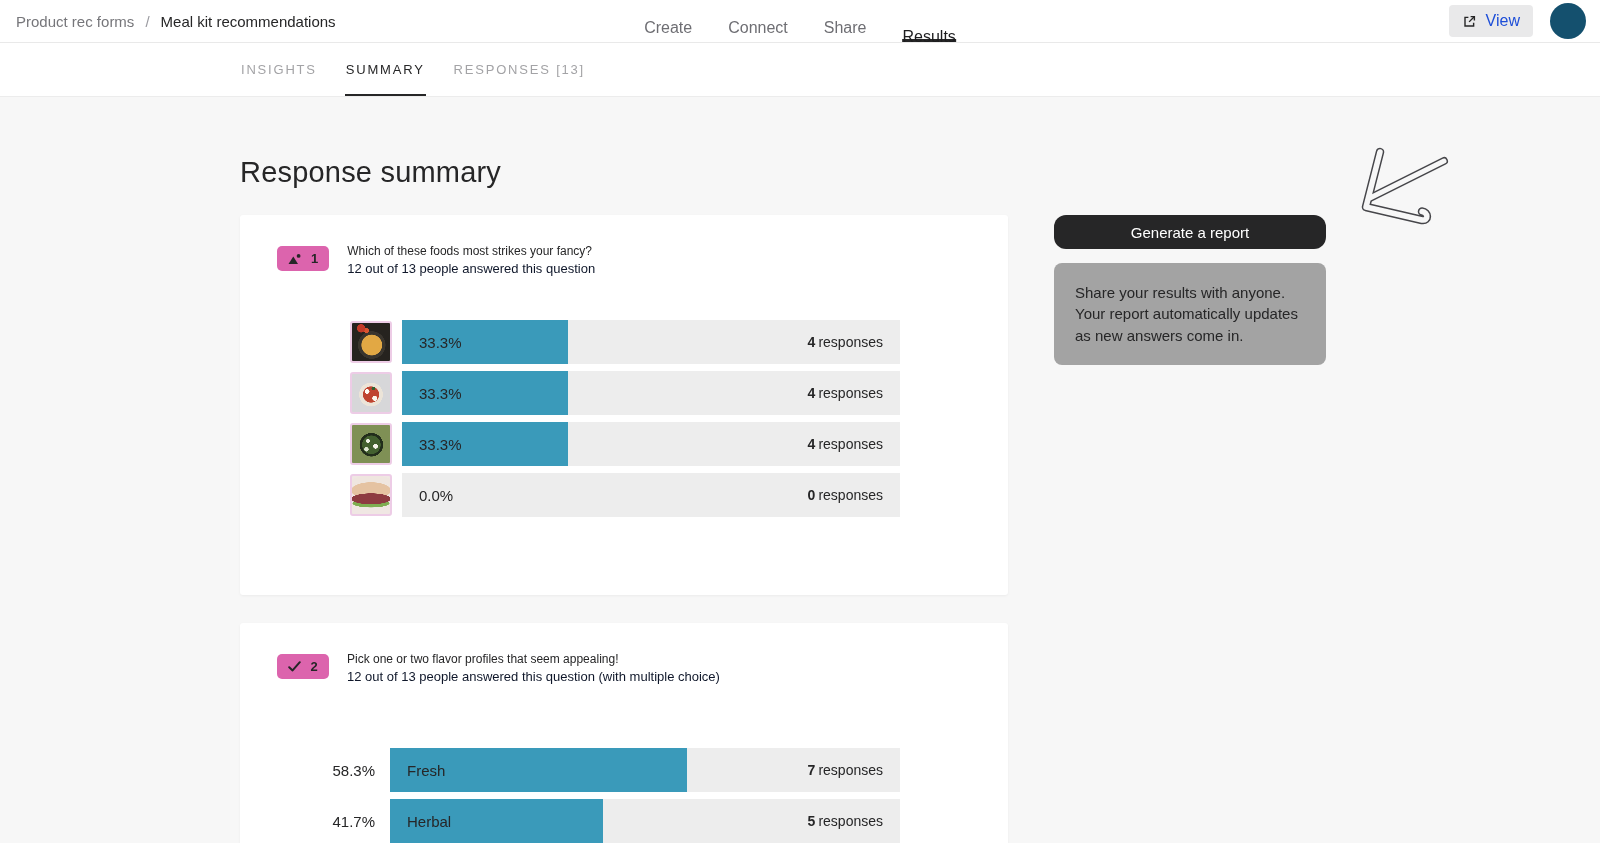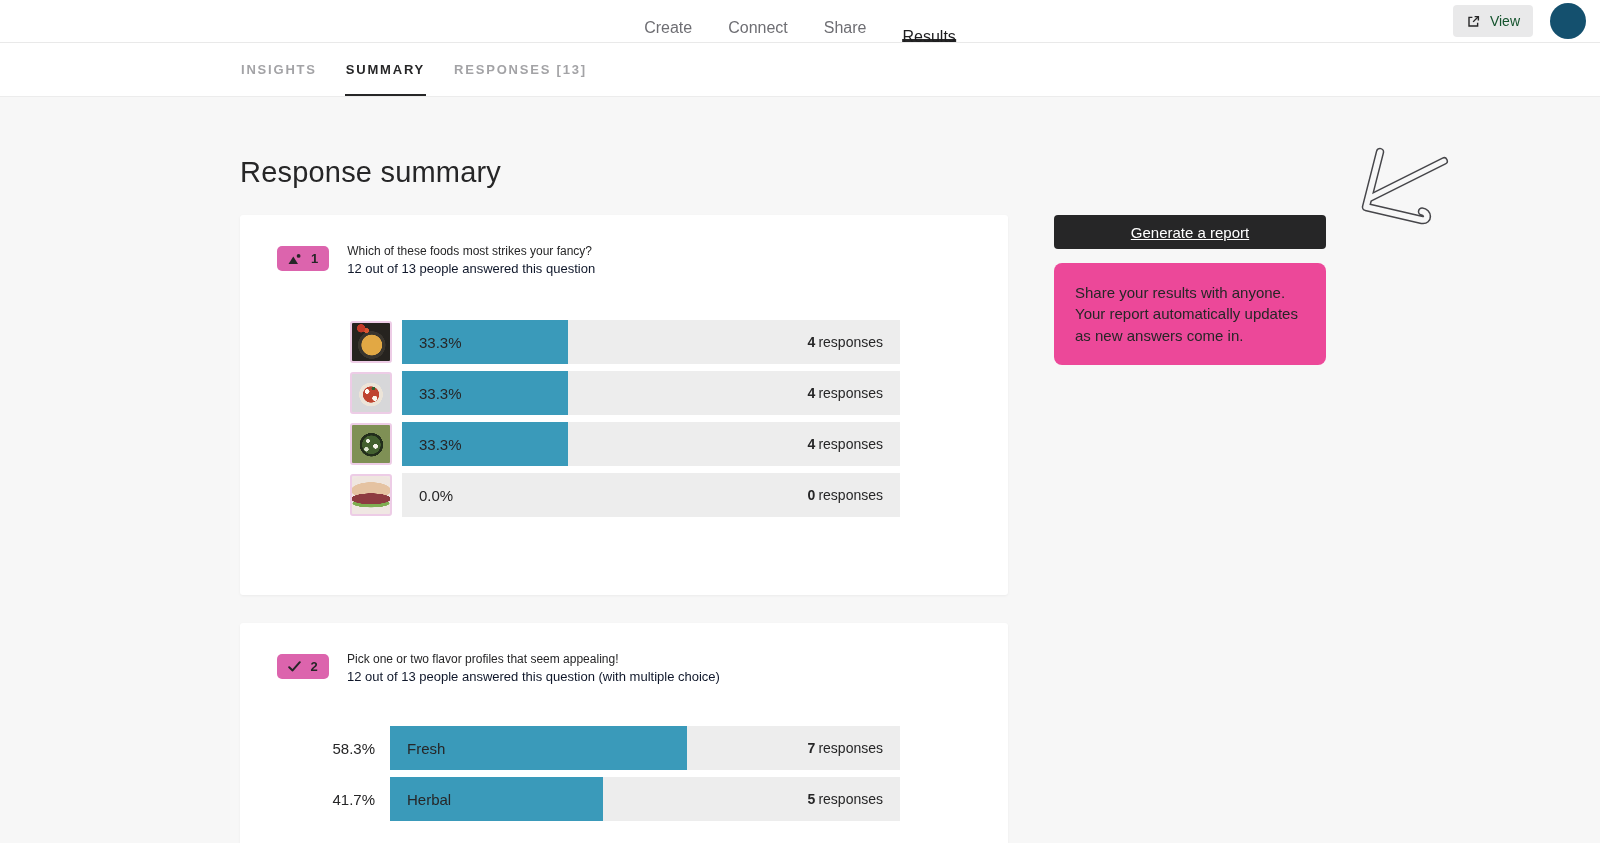--- a/index.html
+++ b/index.html
@@ -23,34 +23,34 @@
     display:flex;gap:36px;height:42px;align-items:stretch;
   }
   .top-nav .nav-item{
     font-size:16px;color:#6e6e73;display:flex;align-items:center;
     border-bottom:3px solid transparent;box-sizing:border-box;cursor:pointer;padding-top:16px;
   }
   .top-nav .nav-item.active{color:#1d1d1f;border-bottom-color:#262627;margin-top:19px;}
   .header-right{margin-left:auto;display:flex;align-items:center;gap:17px;}
   .view-btn{
     background:#e9e9ea;border:none;border-radius:4px;height:32px;padding:0 13px;
-    display:flex;align-items:center;gap:9px;font-size:14px;color:#14532d;cursor:pointer;
+    display:flex;align-items:center;gap:9px;font-size:16px;color:#1d4ed8;cursor:pointer;
     font-family:inherit;
   }
   .view-btn svg{display:block;}
   .avatar{width:36px;height:36px;border-radius:50%;background:var(--avatar,#14506e);cursor:pointer;}
   
   .tabbar{
     height:53px;background:#fff;display:flex;align-items:stretch;gap:27px;
     padding-left:240px;border-bottom:1px solid #ececec;position:relative;z-index:4;
   }
   .tab{
     font-size:13px;letter-spacing:1.8px;color:#a3a3a6;display:flex;align-items:center;
     border-bottom:2px solid transparent;box-sizing:border-box;cursor:pointer;padding:2px 1px 0;
-    font-weight:700;
+    font-weight:400;
   }
   .tab.active{color:#262627;border-bottom-color:#262627;}
   
   .content{position:relative;height:747px;}
   .page-title{
     margin:0;padding:59px 0 0 240px;font-size:29px;font-weight:400;color:#262627;
     letter-spacing:.2px;
   }
   .cards{margin:26px 0 0 240px;width:768px;display:flex;flex-direction:column;gap:28px;}
   .card{
@@ -63,21 +63,21 @@
   .q-badge{
     background:var(--badge,#dc64ad);border-radius:5px;height:25px;min-width:30px;
     display:flex;align-items:center;justify-content:center;gap:9px;padding:0 11px;
     font-size:13px;font-weight:700;color:#262627;margin-top:3px;flex:none;
   }
   .q-badge svg{display:block;}
   .q-title{font-size:12px;font-weight:500;line-height:1.35;}
   .q-sub{font-size:13px;color:#0f172a;margin-top:2px;}
   
   .rows-q1{margin:44px 71px 0 73px;}
-  .rows-q2{margin:42px 71px 0 0;}
+  .rows-q2{margin:64px 71px 0 0;}
   .bar-row{display:flex;align-items:center;height:44px;margin-bottom:7px;}
   .thumb{
     width:38px;height:38px;border:2px solid #edccе6;border:2px solid #edcce6;
     border-radius:3px;margin-right:10px;flex:none;background:#ddd;
   }
   .pct-col{
     width:98px;flex:none;text-align:right;font-size:15px;color:#262627;padding-right:15px;
   }
   .track{position:relative;flex:1;height:44px;background:var(--track,#ededed);overflow:hidden;}
   .fill{position:absolute;left:0;top:0;bottom:0;width:0;background:var(--accent,#3a9aba);}
@@ -111,32 +111,37 @@
   .img-veggie-burger{background:
     radial-gradient(ellipse 58% 16% at 50% 60%, #8e3b41 0 88%, transparent 92%),
     radial-gradient(ellipse 54% 12% at 50% 72%, #7fae52 0 88%, transparent 92%),
     radial-gradient(ellipse 58% 24% at 50% 38%, #e5c3a2 0 88%, transparent 92%),
     radial-gradient(ellipse 60% 20% at 52% 16%, #efe6df 0 88%, transparent 92%),
     #f0e7e3;}
   
   .side-rail{position:absolute;left:1054px;top:118px;width:272px;}
   .generate-btn{
     width:100%;height:34px;background:var(--button-dark,#262627);color:#fff;border:none;
-    border-radius:4px;font-size:15px;font-family:inherit;cursor:pointer;display:block;text-decoration:underline;
+    border-radius:12px;font-size:15px;font-family:inherit;cursor:pointer;display:block;
   }
   .info-box{
-    margin-top:14px;background:#ec4899;border-radius:8px;padding:19px 21px;
+    margin-top:14px;background:#a3a3a3;border-radius:8px;padding:19px 21px;
     font-size:15px;line-height:1.42;color:#262627;box-sizing:border-box;
   }
   .arrow-doodle{position:absolute;left:1358px;top:50px;width:98px;height:90px;pointer-events:none;}
 </style>
 </head>
 <body>
 
 <header class="app-header">
+  <nav class="breadcrumb">
+    <span class="crumb-parent">Product rec forms</span>
+    <span class="crumb-sep">/</span>
+    <span class="crumb-current">Meal kit recommendations</span>
+  </nav>
 
   <nav class="top-nav">
     <span class="nav-item">Create</span>
     <span class="nav-item">Connect</span>
     <span class="nav-item">Share</span>
     <span class="nav-item active">Results</span>
   </nav>
 
   <div class="header-right">
     <button class="view-btn">

